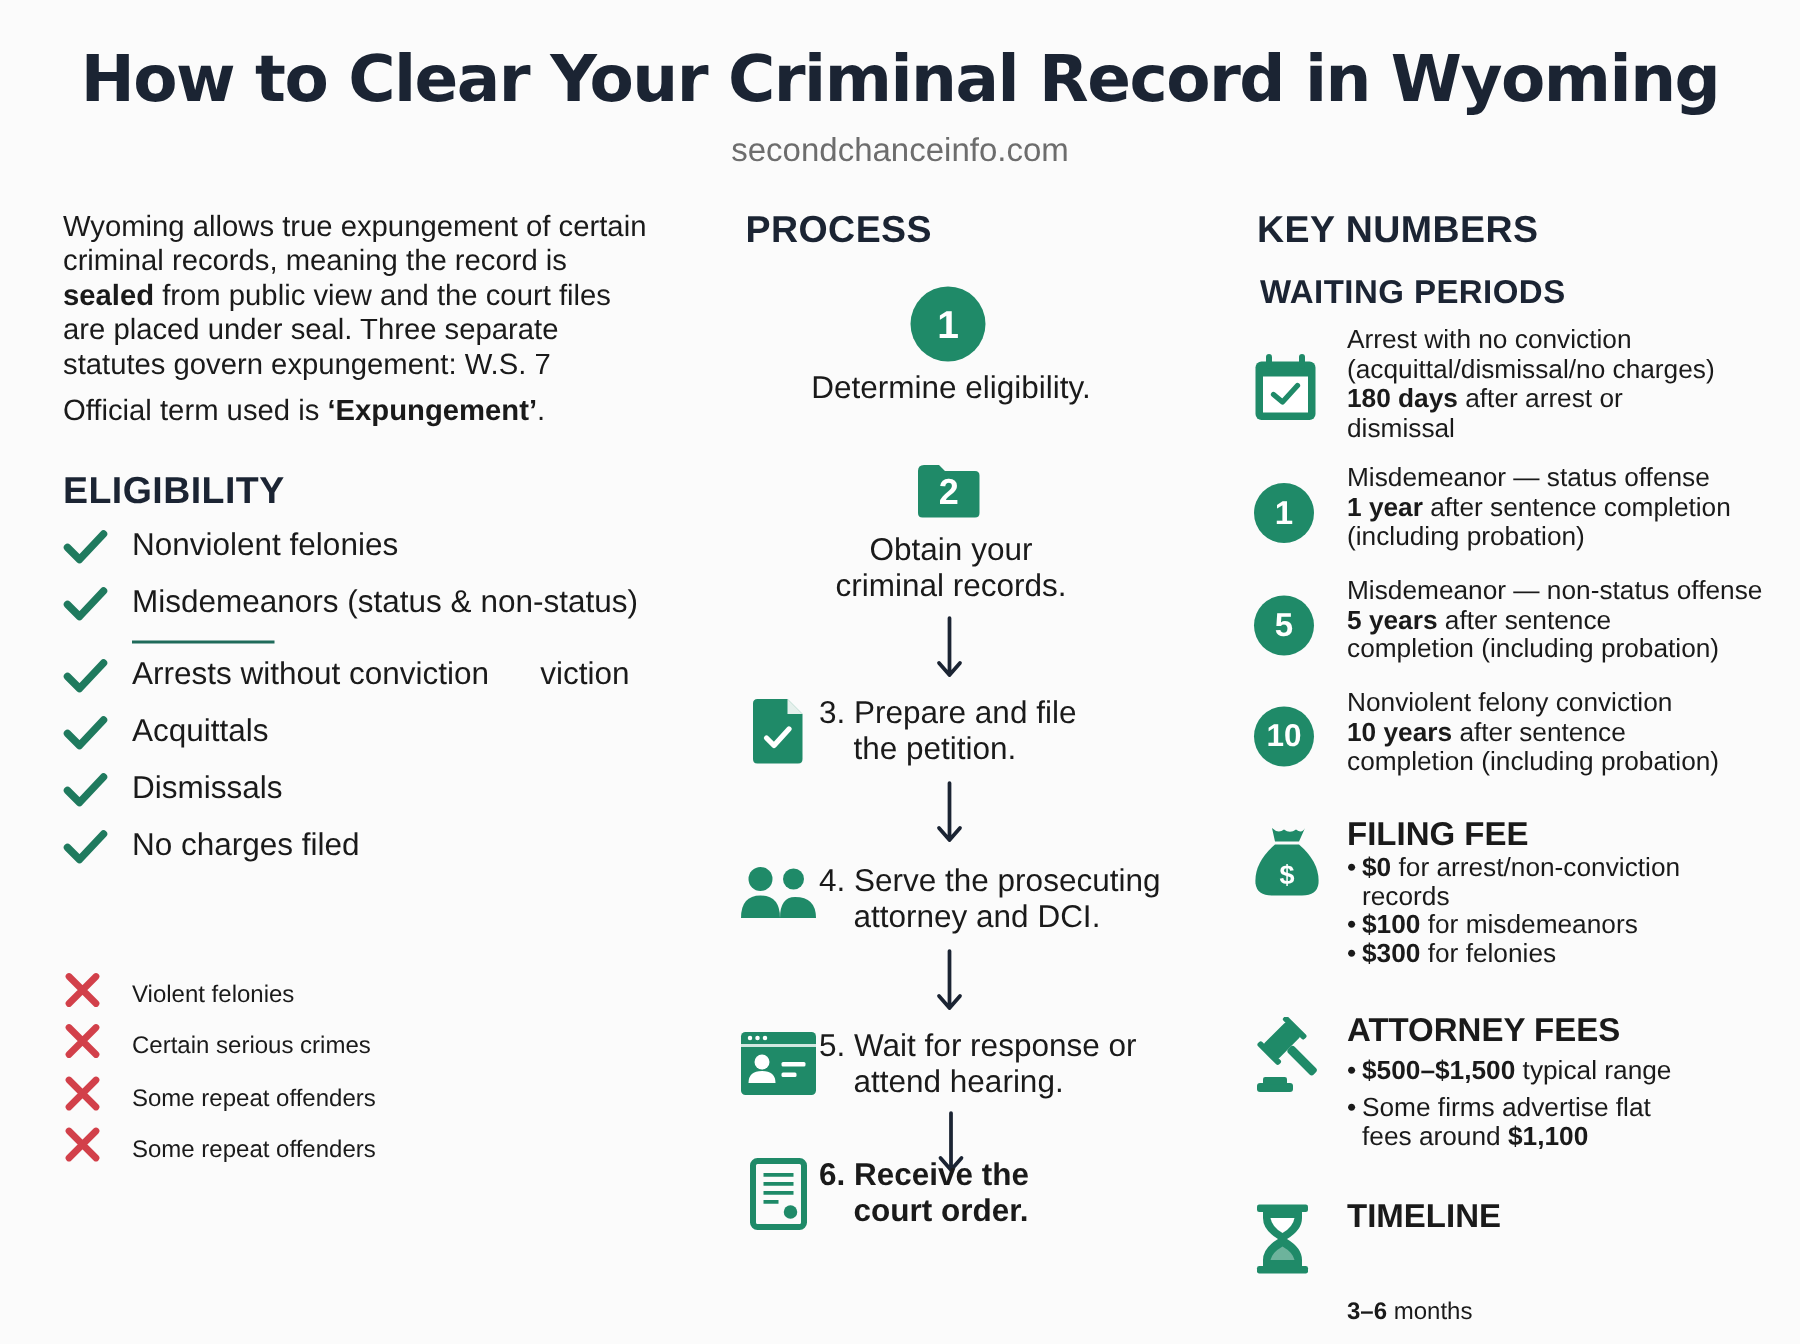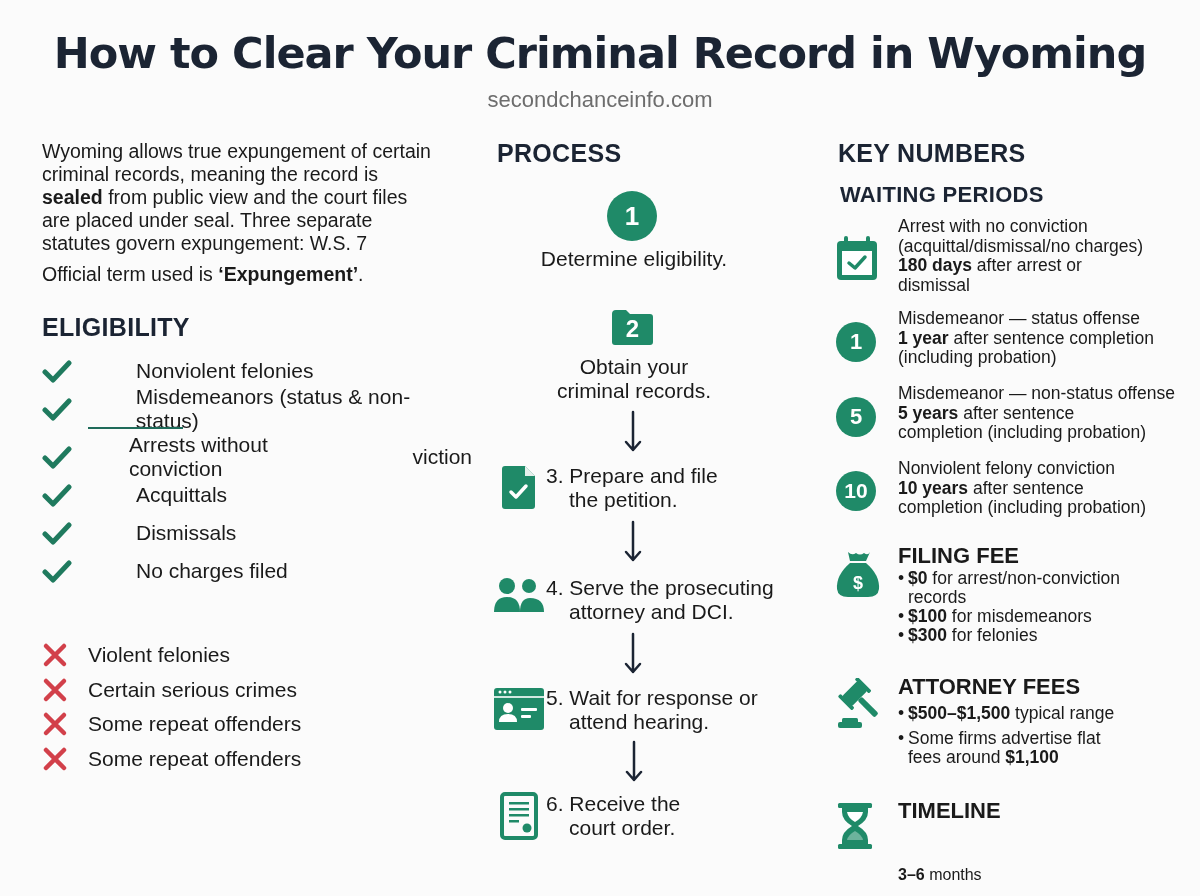--- a/index.html
+++ b/index.html
@@ -27,33 +27,32 @@
   }
   .intro b { font-weight: bold; }
   .intro .term { margin-top: 8px; }
   .h2 {
     font-weight: bold; font-size: 25px; color: #1b2433;
     letter-spacing: 0.3px;
   }
   .elig-h { position: absolute; left: 42px; top: 313px; }
   .elig-list { position: absolute; left: 42px; top: 352px; width: 430px; }
   .elig-item {
-    display: flex; align-items: center; height: 38px;
+    display: flex; align-items: flex-start; height: 38px;
     font-size: 21px;
-    gap: 48px;
   }
   .elig-item .ico { width: 46px; display: flex; align-items: center; }
   .underline {
     position: absolute; left: 88px; top: 427px; width: 95px; height: 2px;
     background: #1f6b5a;
   }
   .ghost { margin-left: 34px; }
   .no-list { position: absolute; left: 42px; top: 638px; width: 430px; }
   .no-item {
-    display: flex; align-items: center; height: 34.5px; font-size: 21px;
+    display: flex; align-items: flex-end; height: 34.5px; font-size: 16px;
   }
   .no-item .ico { width: 46px; display: flex; align-items: center; }
 
   .proc-h { position: absolute; left: 497px; top: 139px; }
   .step-center {
     position: absolute; left: 500px; width: 280px; text-align: center;
     font-size: 21px; line-height: 24px;
   }
   .arrow {
     position: absolute; width: 20px; height: 44px;
@@ -262,21 +261,21 @@
         <rect x="28" y="22" width="16" height="3" rx="1" fill="#fff"></rect>
         <rect x="28" y="29" width="10" height="3" rx="1" fill="#fff"></rect>
       </svg>
   </span>
   <span class="txt">
     <span>5. Wait for response or</span>
     <span class="l2">attend hearing.</span>
   </span>
 </div>
 
-<div class="step-row" style="top:792px;">
+<div class="step-row" style="top:772px;font-weight:bold;">
   <span class="ico">
     <svg width="38" height="48" viewBox="0 0 38 48">
         <rect x="2" y="2" width="34" height="44" rx="3" fill="none" stroke="#1f8a68" stroke-width="4"></rect>
         <rect x="9" y="10" width="20" height="2.5" fill="#1f8a68"></rect>
         <rect x="9" y="16" width="20" height="2.5" fill="#1f8a68"></rect>
         <rect x="9" y="22" width="20" height="2.5" fill="#1f8a68"></rect>
         <rect x="9" y="28" width="10" height="2.5" fill="#1f8a68"></rect>
         <circle cx="27" cy="36" r="4.5" fill="#1f8a68"></circle>
       </svg>
   </span>

